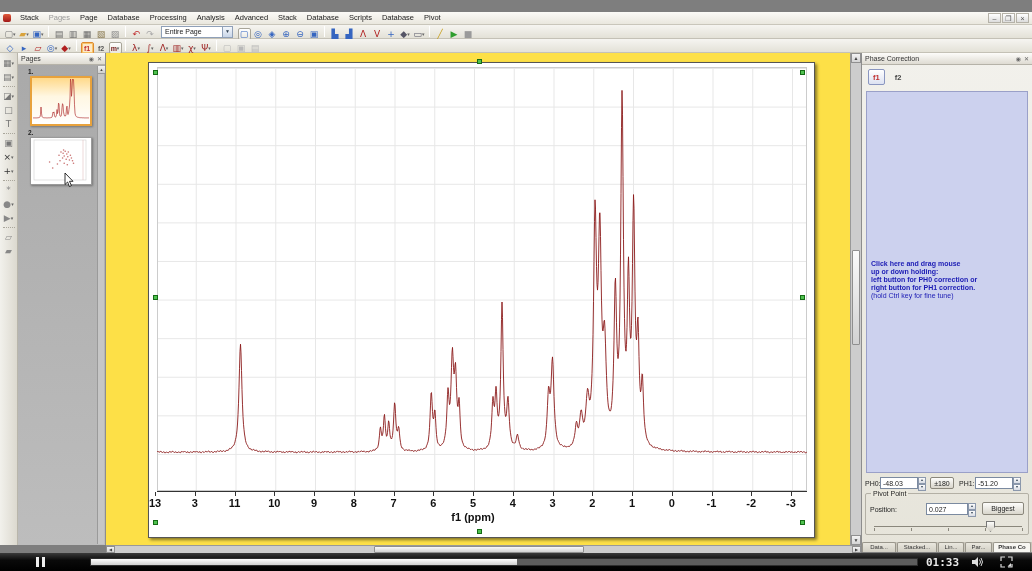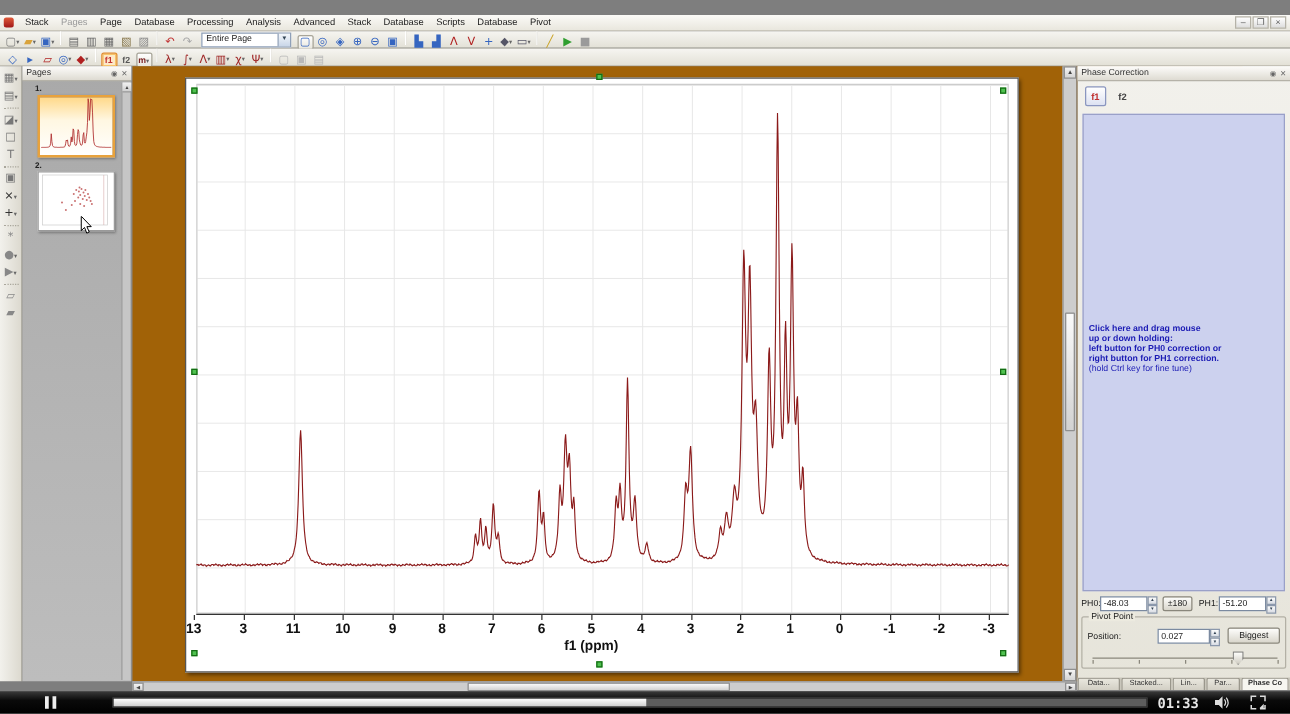--- a/index.html
+++ b/index.html
@@ -60,21 +60,21 @@
     display:flex; align-items:center; padding:0 3px; }
   .panel-header .ttl { font-size:7px; color:#333; flex:1; }
   .panel-header .ph-ic { font-size:6px; color:#666; margin-left:3px; }
   .page-label { font-size:6.5px; font-weight:bold; color:#222; margin:3px 0 1px 10px; }
   .thumb { position:relative; width:62px; margin-left:12px; background:#fff; border:1px solid #9a9a9a; box-shadow:1px 1px 2px #0005; }
   #thumb1 { height:50px; border:2px solid #e8a23c; background:linear-gradient(#ffd98a,#fff7e2 40%,#ffffff); }
   #thumb2 { height:48px; }
   #pages-scroll { position:absolute; right:1px; top:13px; width:7px; height:478px; background:#c6c6c6; border-left:1px solid #9a9a9a;}
   #pages-scroll .arr { width:7px; height:8px; font-size:4px; text-align:center; line-height:8px; color:#444; background:linear-gradient(#f2f2f2,#cfcfcf); border-bottom:1px solid #999; }
   
-  #doc-area { position:absolute; left:106px; top:53px; width:888px; height:492px; background:#a16207; overflow:hidden; }
+  #doc-area { position:absolute; left:106px; top:53px; width:888px; height:492px; background:#fde047; overflow:hidden; }
   #page { position:absolute; left:42px; top:9px; width:667px; height:476px; background:#fff;
     border:1px solid #555; box-shadow:2px 2px 3px #0007; overflow:hidden; }
   #grid { position:absolute; left:8px; top:4px; width:650px; height:424px;
     border:1px solid #cccccc;
     background-image:linear-gradient(to right,#e7e7e7 1px,transparent 1px),linear-gradient(to bottom,#e7e7e7 1px,transparent 1px);
     background-size:39.75px 38.6px; background-position:-2px 0; }
   #spectrum-svg { position:absolute; left:8px; top:4px; }
   #axis-line { position:absolute; left:8px; top:428px; width:650px; height:1px; background:#333; }
   .tick { position:absolute; top:429px; width:1px; height:4px; background:#333; }
   .tick-label { position:absolute; top:434px; transform:translateX(-50%); font-size:11px; font-weight:bold; color:#111; }

